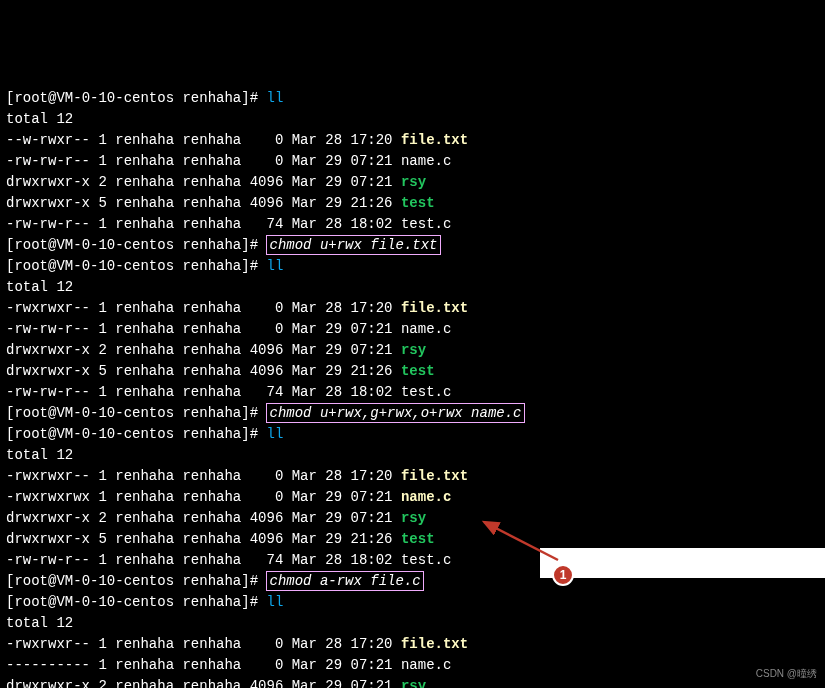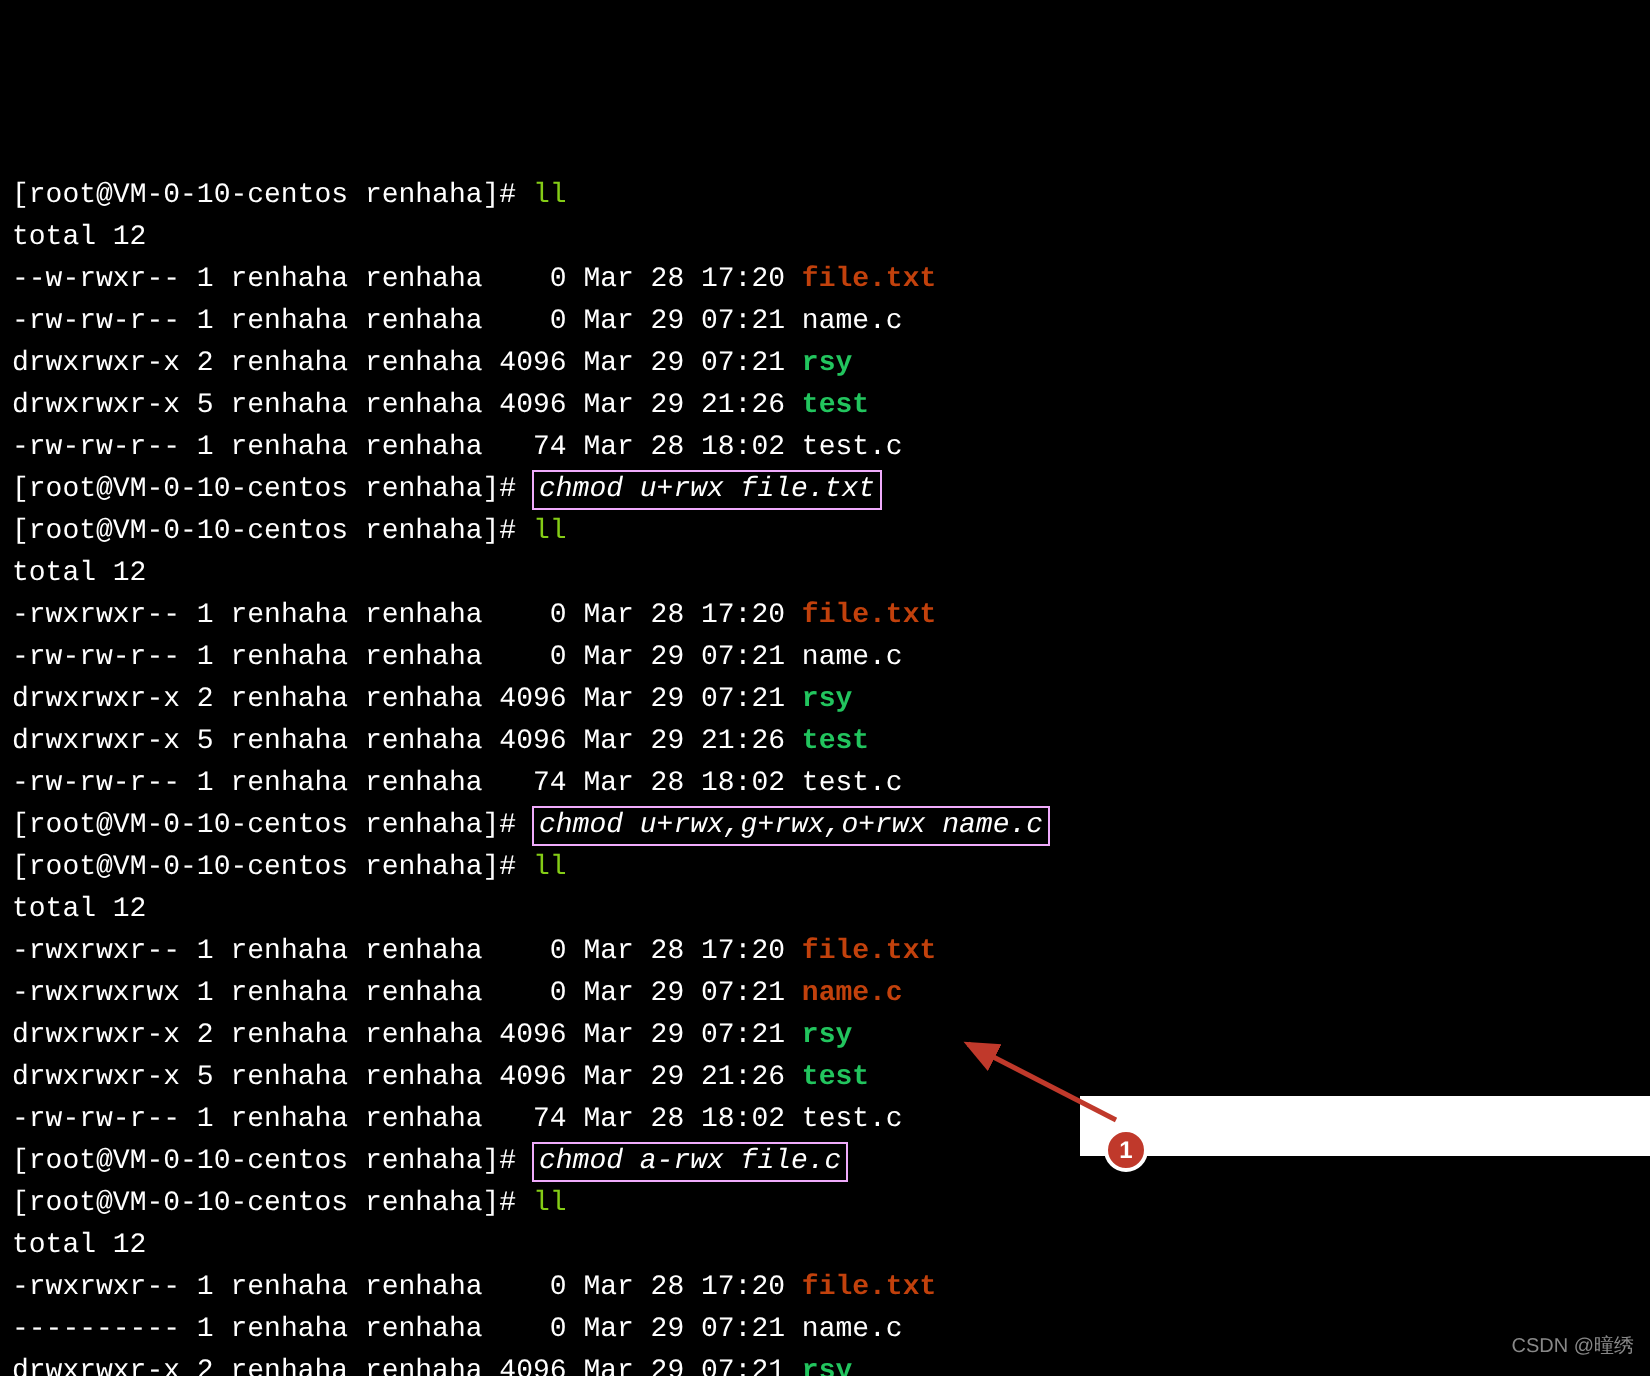--- a/index.html
+++ b/index.html
@@ -12,22 +12,22 @@
       font-family: "Courier New", monospace;
       font-size: 14px;
       line-height: 21px;
       color: #fff;
       padding: 4px 6px;
       width: 825px;
       height: 688px;
       position: relative;
       white-space: pre;
     }
-    .cmd { color: #84cc16; }
-    .file-green { color: #c2410c; font-weight: bold; }
+    .cmd { color: #0ea5e9; }
+    .file-green { color: #fef9c3; font-weight: bold; }
     .file-blue { color: #22c55e; font-weight: bold; }
     .file-white { color: #fff; }
     .highlight-box {
       border: 1px solid #f0abfc;
       padding: 0 2px;
       display: inline-block;
       line-height: 18px;
       font-style: italic;
     }
     .annotation {

